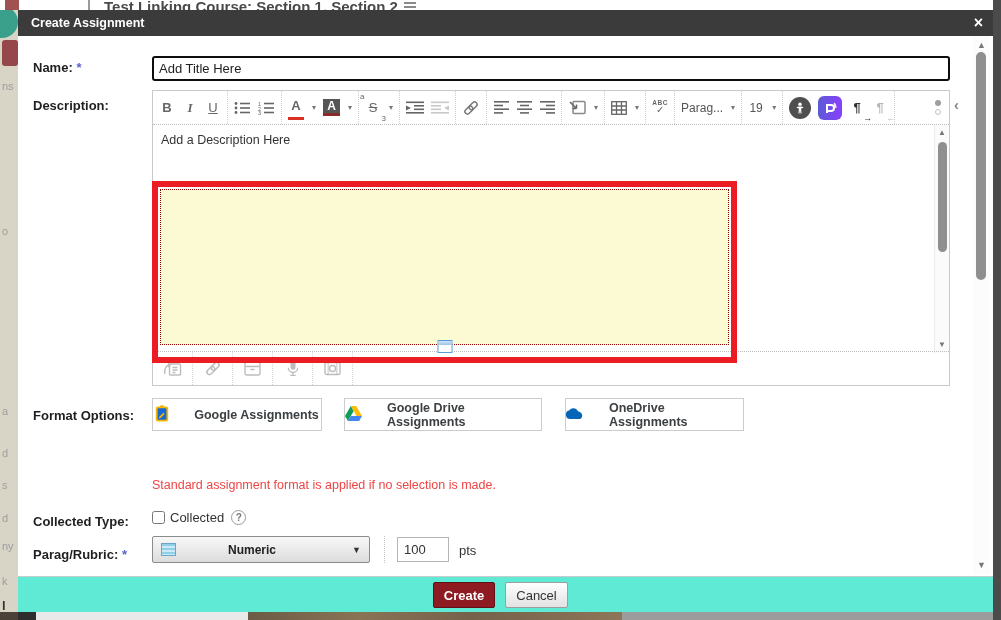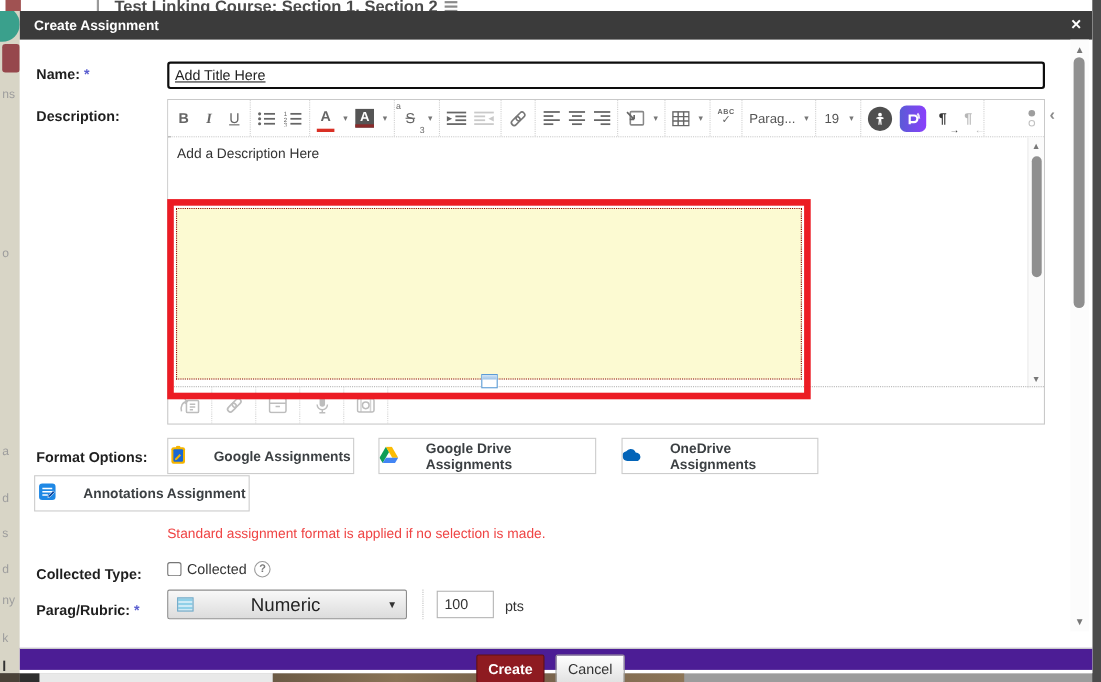--- a/index.html
+++ b/index.html
@@ -31,21 +31,21 @@
   .modal-header { position:absolute; left:0; top:0; right:0; height:26px; background:var(--header-bg,#3b3b3b);
     display:flex; align-items:center; padding:0 10px 0 13px; }
   .modal-title { color:#fff; font-size:12.5px; font-weight:bold; }
   .modal-close { margin-left:auto; color:#fff; font-size:16px; font-weight:bold; line-height:1; cursor:pointer; }
 
   .lbl { position:absolute; font-size:13px; font-weight:bold; color:#1f1f1f; }
   .req { color:#5b5fd0; font-weight:bold; }
 
   .name-input { position:absolute; left:134px; top:46px; width:798px; height:25px; border:2px solid #0d0d0d;
     border-radius:3px; font-size:13px; padding:0 5px; color:#222; outline:none;
-    font-family:"Liberation Sans",sans-serif;text-decoration:underline; }
+    font-family:"Liberation Sans",sans-serif; }
 
   
   .editor { position:absolute; left:134px; top:80px; width:798px; height:296px; border:1px solid #c9c9c9; background:#fff; }
   .ed-toolbar { position:absolute; left:0; top:0; right:0; height:34px; display:flex; align-items:stretch;
     border-bottom:1px dotted #bdbdbd; background:#fff; overflow:hidden; }
   .tbg { display:flex; align-items:center; gap:7px; padding:0 6px; border-right:1px dotted #cfcfcf; }
   .tb { display:flex; align-items:center; justify-content:center; min-width:16px; height:24px; color:#666;
     font-size:13px; cursor:pointer; position:relative; }
   .tb.dis { opacity:.35; cursor:default; }
   .caret { font-size:8px; color:#777; margin-left:1px; cursor:pointer; }
@@ -107,29 +107,29 @@
   
   .collected-wrap { position:absolute; left:134px; top:500px; display:flex; align-items:center; gap:5px; }
   .cbox { width:13px; height:13px; border:1px solid #757575; background:#fff; cursor:pointer; }
   .c-label { font-size:13px; color:#333; }
   .help { width:15px; height:15px; border-radius:50%; border:1.5px solid #9a9a9a; color:#777; font-size:10px; font-weight:bold;
     display:flex; align-items:center; justify-content:center; margin-left:2px; cursor:pointer; }
   .scale-select { position:absolute; left:134px; top:526px; width:218px; height:27px; border:1px solid #8c8c8c; border-radius:2px;
     background:linear-gradient(#f8f8f8,#dcdcdc); display:flex; align-items:center; gap:7px; padding:0 8px; cursor:pointer; }
   .scale-icon { width:15px; height:13px; border:1px solid #6aa7c8;
     background:repeating-linear-gradient(#8fd0e8 0 2px,#cdeaf6 2px 4px); }
-  .scale-text { font-size:17px; font-weight:normal; color:#222;padding-left:45px; }
+  .scale-text { font-size:12px; font-weight:bold; color:#222;padding-left:45px; }
   .scale-caret { margin-left:auto; font-size:9px; color:#333; }
   .dotted-sep { position:absolute; left:366px; top:526px; height:27px; border-left:1px dotted #c2c2c2; }
   .pts-input { position:absolute; left:379px; top:527px; width:52px; height:25px; border:1px solid #b5b5b5; font-size:13px;
     padding:0 6px; color:#333; outline:none; font-family:"Liberation Sans",sans-serif; }
   .pts-lbl { position:absolute; left:441px; top:533px; font-size:13px; color:#333; }
 
   
-  .modal-footer { position:absolute; left:0; right:0; top:566px; height:20px; background:#4c1d95; border-top:1px solid #cbcbcb;margin-top:13px; }
+  .modal-footer { position:absolute; left:0; right:0; top:566px; height:36px; background:#5eead4; border-top:1px solid #cbcbcb; }
   .btn-create { position:absolute; left:415px; top:5px; width:62px; height:26px; background:var(--create-red,#8e1b21);
     border:1px solid #5f1115; border-radius:2px; color:#fff; font-size:13px; font-weight:bold; cursor:pointer;
     font-family:"Liberation Sans",sans-serif; }
   .btn-cancel { position:absolute; left:487px; top:5px; width:63px; height:26px; background:linear-gradient(#ffffff,#e2e2e2);
     border:1px solid #9e9e9e; border-radius:2px; color:#333; font-size:13px; cursor:pointer;
     font-family:"Liberation Sans",sans-serif; }
 </style>
 </head>
 <body>
 
@@ -440,28 +440,20 @@
       <span>OneDrive Assignments</span>
     </div>
     <div class="fo-btn" style="left:326px; top:388px; width:198px;">
       <span><svg width="17" height="15" viewBox="0 0 24 21">
             <path fill="#0f9d58" d="M8.2 0L0 14.2l4.1 6.8L12.3 6.8z"></path>
             <path fill="#fbbc04" d="M8.2 0h7.6L24 14.2h-7.6z"></path>
             <path fill="#4285f4" d="M4.1 21h15.8l4.1-6.8H8.3z"></path>
           </svg></span>
       <span>Google Drive Assignments</span>
     </div>
-    <div class="fo-btn" style="left:13px; top:422px; width:196px;">
-      <span><svg width="16" height="16">
-            <rect width="15" height="15" x="0.5" y="0.5" rx="3" fill="#1e88e5"></rect>
-            <path d="M3.5 5h9M3.5 8h9M3.5 11h5" stroke="#fff" stroke-width="1.4" fill="none"></path>
-            <path d="M9 11.5l4.3-4.3 1.4 1.4-4.3 4.3-1.9.5z" fill="#0d47a1" stroke="#fff" stroke-width="0.5"></path>
-          </svg></span>
-      <span>Annotations Assignment</span>
-    </div>
     <div class="hint">Standard assignment format is applied if no selection is made.</div>
 
     <div class="lbl" style="left:15px; top:504px;">Collected Type:</div>
     <div class="collected-wrap">
       <input type="checkbox" class="cbox" style="">
       <span class="c-label">Collected</span>
       <span class="help">?</span>
     </div>
 
     <div class="lbl" style="left:15px; top:537px;"><span>Parag/Rubric:</span> <span class="req">*</span></div>

